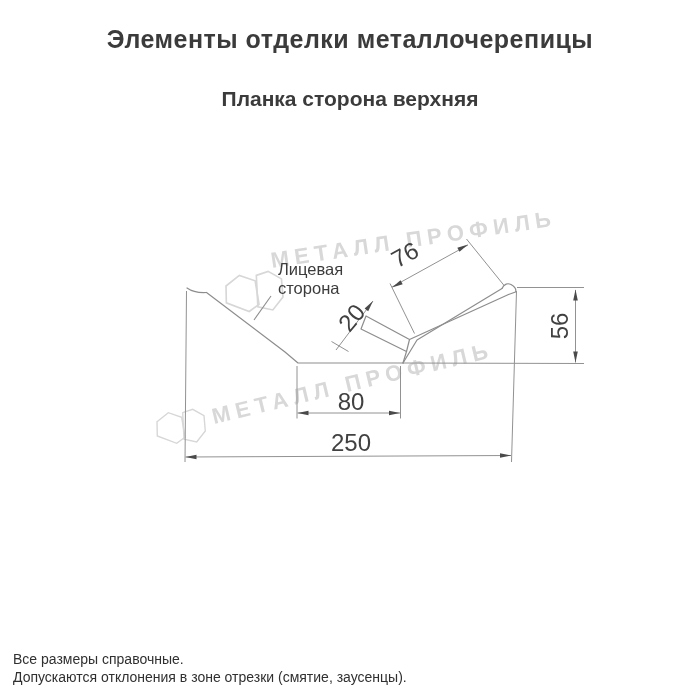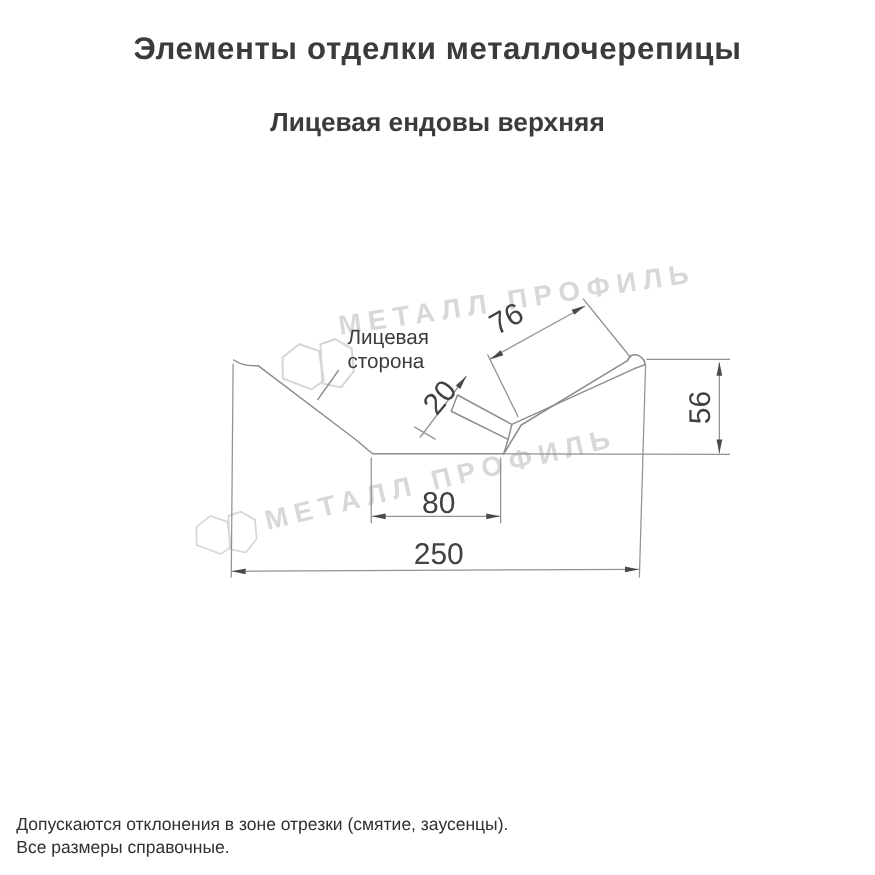--- a/index.html
+++ b/index.html
@@ -15,21 +15,21 @@
   .dimtxt{fill:#414141;font-size:24px;}
   .lbltxt{fill:#3c3c3c;font-size:16.5px;}
   .wmtxt{fill:#d8d8d8;font-size:22px;font-weight:bold;letter-spacing:5.5px;}
 </style>
 </head>
 <body>
 
 <div class="page">
 
   <div class="hdr main">Элементы отделки металлочерепицы</div>
-  <div class="hdr sub">Лицевая ендовы верхняя</div>
+  <div class="hdr sub">Планка сторона верхняя</div>
 
   <svg width="700" height="700" viewBox="0 0 700 700">
 
     <g>
 
       <g transform="translate(226,271) scale(1.18)" fill="none" stroke="#d7d7d7" stroke-width="1.4">
         <polygon points="0,12.7 11.3,3.7 24.7,8.3 28,28.3 19.7,34.3 0.3,27"></polygon>
         <polygon points="25.7,3.7 35.7,0.3 47,6.7 48.3,22 39.7,33 27,30.3"></polygon>
       </g>
       <text class="wmtxt" transform="translate(272,268) rotate(-8.5)">МЕТАЛЛ ПРОФИЛЬ</text>
@@ -99,17 +99,17 @@
       <text class="dimtxt" x="351" y="451" text-anchor="middle">250</text>
     </g>
 
     <g>
       <text class="lbltxt" x="278" y="275">Лицевая</text>
       <text class="lbltxt" x="278" y="294">сторона</text>
     </g>
   </svg>
 
   <div class="footer">
+    <div>Все размеры справочные.</div>
     <div>Допускаются отклонения в зоне отрезки (смятие, заусенцы).</div>
-    <div>Все размеры справочные.</div>
   </div>
 
 </div>
 
 </body></html>

